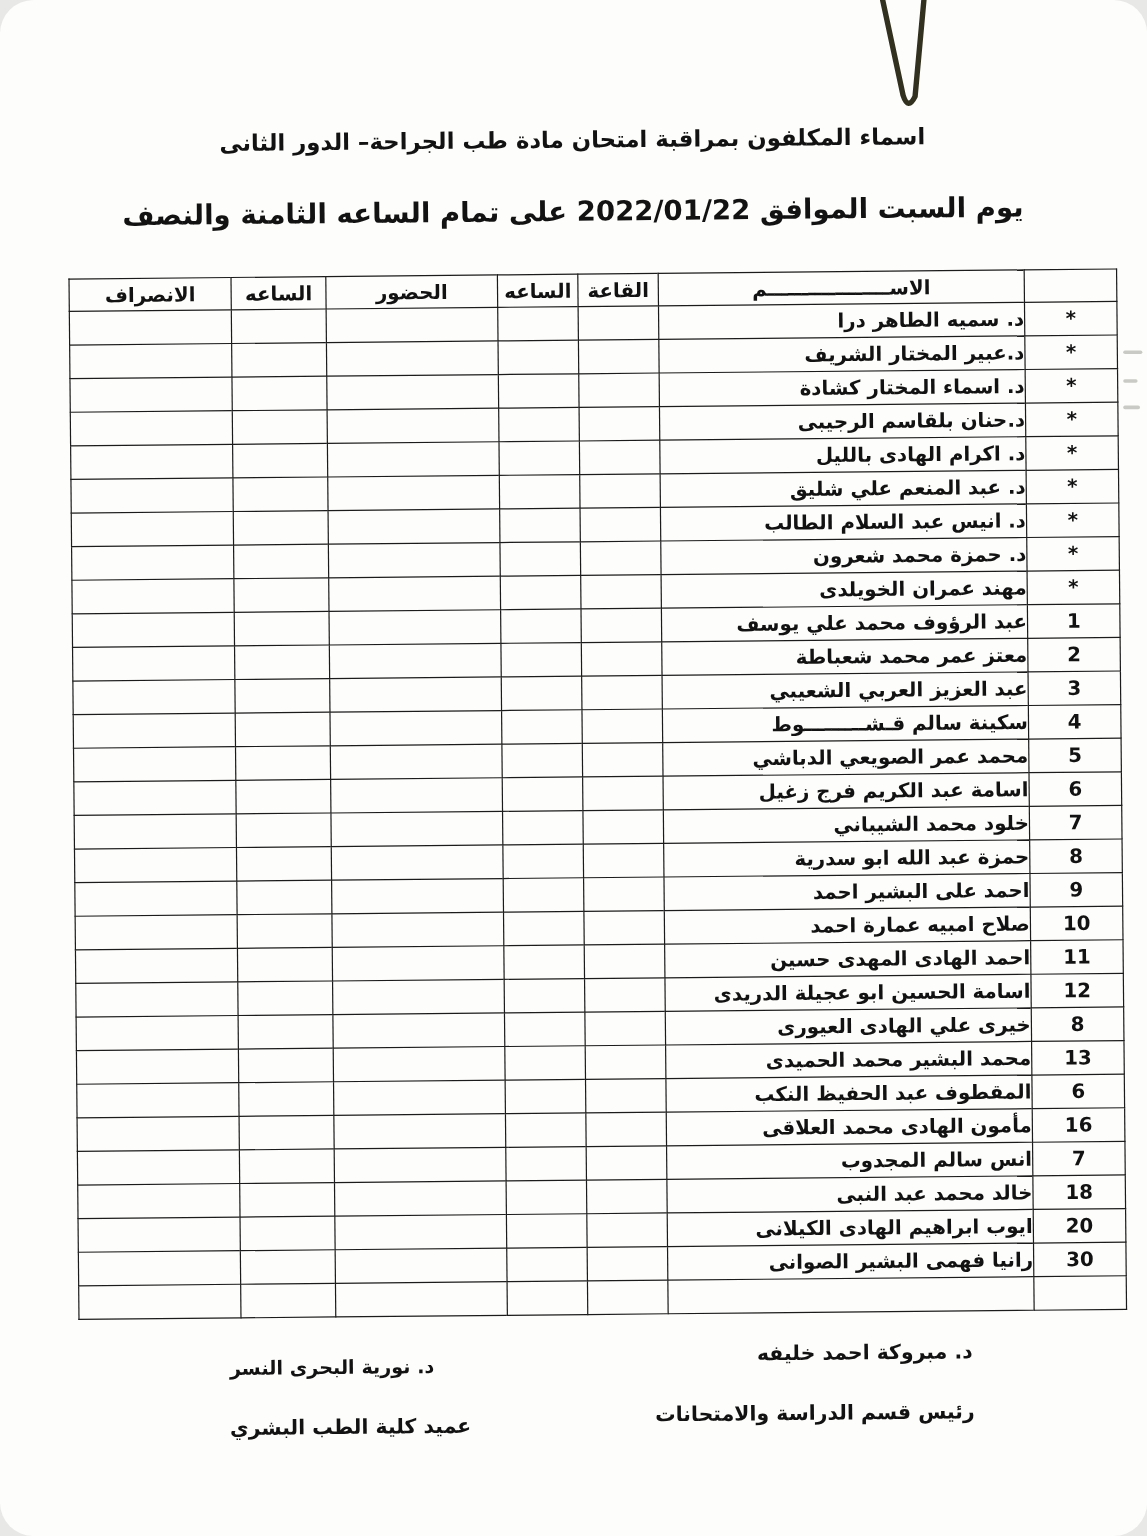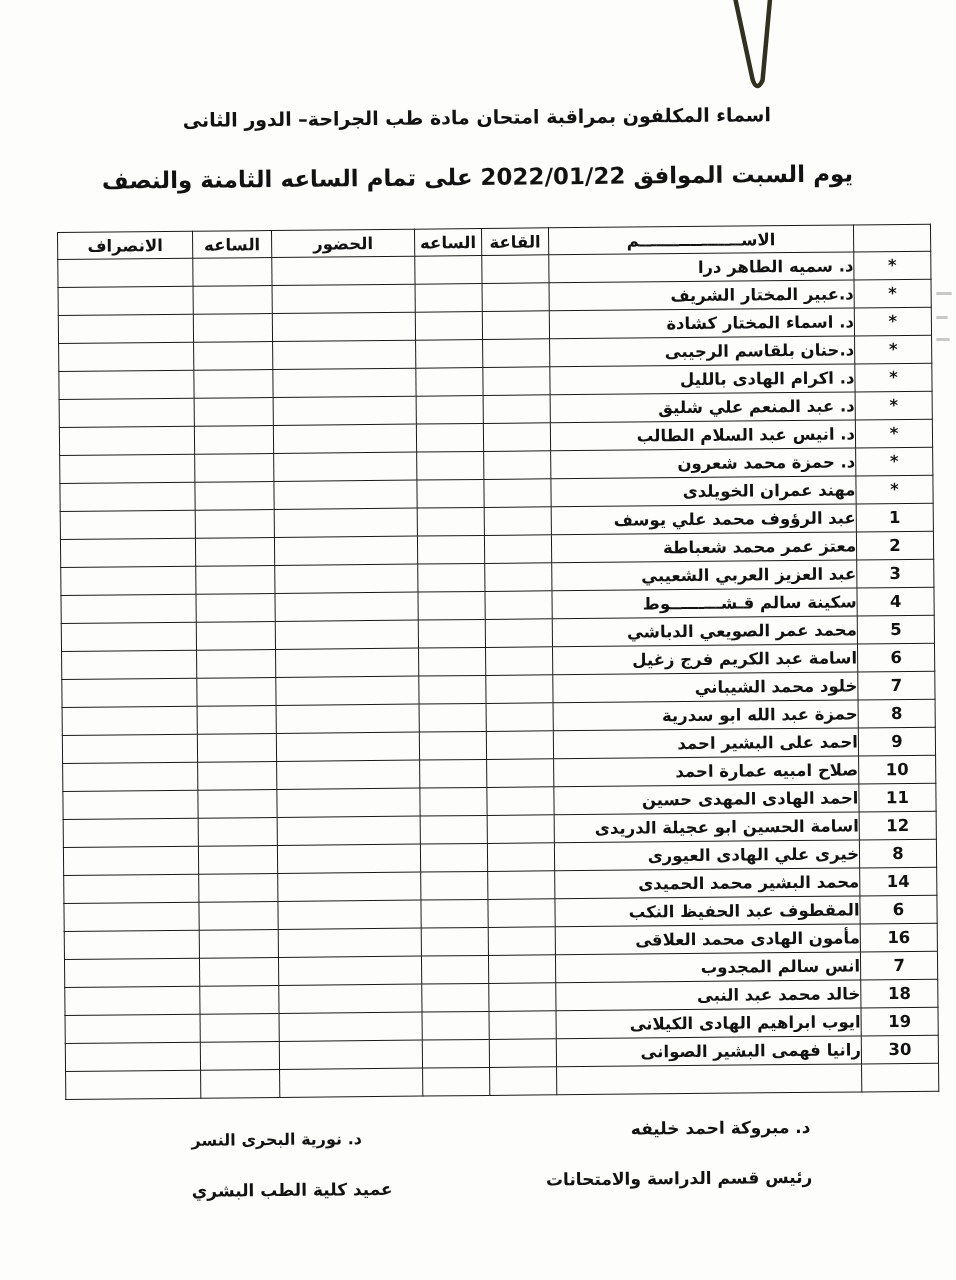--- a/index.html
+++ b/index.html
@@ -4,20 +4,21 @@
 <style>
   html,body{margin:0;padding:0;background:#e8e8e6;}
   .page{
     position:relative;
     width:956px;height:1280px;
     margin:0 auto;
     background:#fdfdfb;
     overflow:hidden;
     font-family:"DejaVu Sans", sans-serif;
     color:#121212;
+    border-radius:28px;
   }
   .sheet{
     position:absolute;inset:0;
     transform:rotate(-0.55deg);
     transform-origin:480px 230px;
   }
   .title1{
     position:absolute;top:106px;left:0;width:956px;
     direction:rtl;text-align:center;
     font-size:19px;font-weight:bold;letter-spacing:.2px;
@@ -295,21 +296,21 @@
           <tr>
             <td class="marker">8</td>
             <td class="name">خيرى علي الهادى العيورى</td>
             <td class="cell"></td>
             <td class="cell"></td>
             <td class="cell"></td>
             <td class="cell"></td>
             <td class="cell"></td>
           </tr>
           <tr>
-            <td class="marker">14</td>
+            <td class="marker">13</td>
             <td class="name">محمد البشير محمد الحميدى</td>
             <td class="cell"></td>
             <td class="cell"></td>
             <td class="cell"></td>
             <td class="cell"></td>
             <td class="cell"></td>
           </tr>
           <tr>
             <td class="marker">6</td>
             <td class="name">المقطوف عبد الحفيظ النكب</td>
@@ -340,21 +341,21 @@
           <tr>
             <td class="marker">18</td>
             <td class="name">خالد محمد عبد النبى</td>
             <td class="cell"></td>
             <td class="cell"></td>
             <td class="cell"></td>
             <td class="cell"></td>
             <td class="cell"></td>
           </tr>
           <tr>
-            <td class="marker">19</td>
+            <td class="marker">20</td>
             <td class="name">ايوب ابراهيم الهادى الكيلانى</td>
             <td class="cell"></td>
             <td class="cell"></td>
             <td class="cell"></td>
             <td class="cell"></td>
             <td class="cell"></td>
           </tr>
           <tr>
             <td class="marker">30</td>
             <td class="name">رانيا فهمى البشير الصوانى</td>

